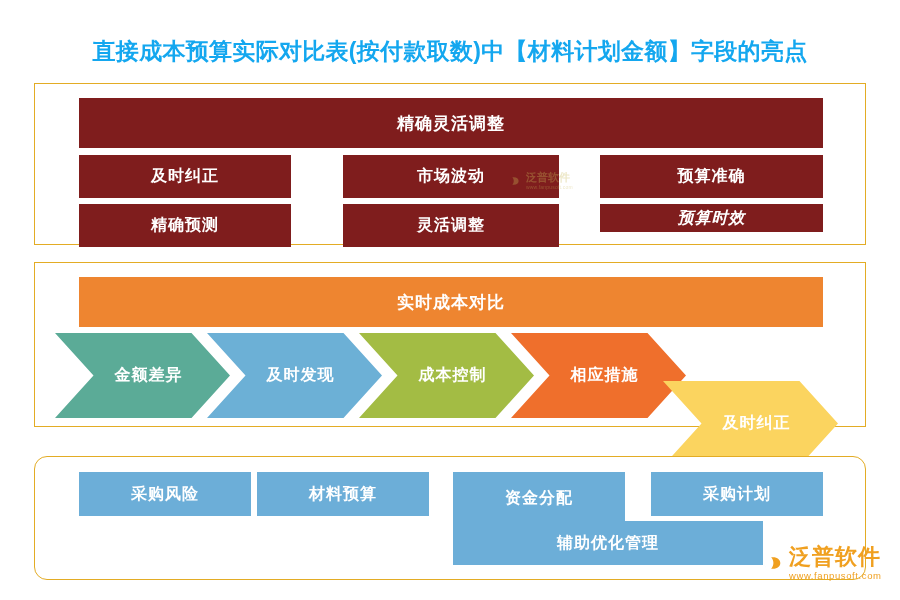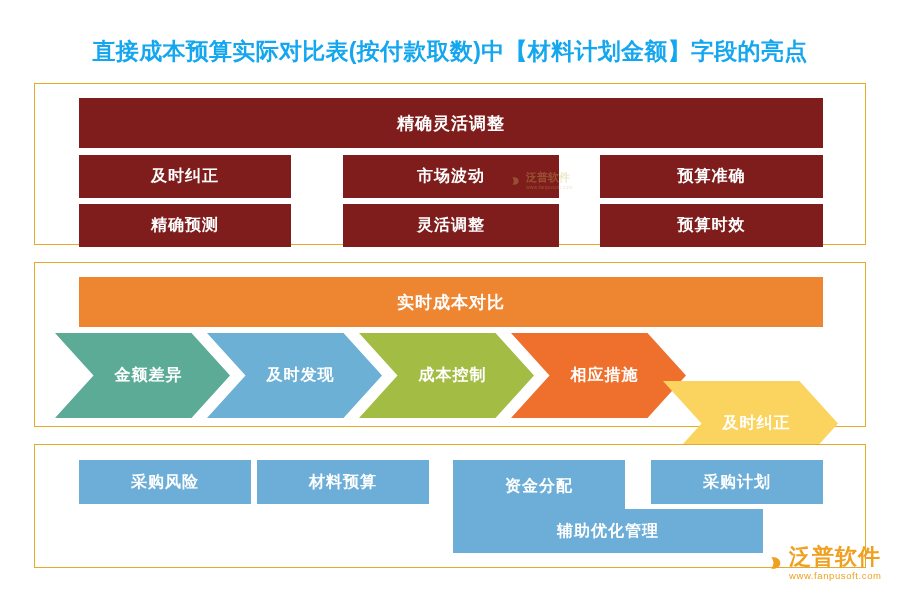--- a/index.html
+++ b/index.html
@@ -33,21 +33,21 @@
   .panel {
     position: absolute;
     left: 34px;
     width: 832px;
     border: 1.5px solid #e3ac24;
     background: #ffffff;
     box-sizing: border-box;
   }
   #panel-1 { top: 83px;  height: 162px; }
   #panel-2 { top: 262px; height: 165px; padding-left: 16px; }
-  #panel-3 { top: 444px; height: 124px; }
+  #panel-3 { top: 456px; height: 124px; border-radius: 13px; }
 
   
   .chip {
     position: absolute;
     display: flex;
     align-items: center;
     justify-content: center;
     color: #ffffff;
     font-weight: bold;
     font-size: 16px;
@@ -56,21 +56,21 @@
   }
 
   
   .green { background: #7f1d1d; }
   #s1-head { left: 44px; top: 14px; width: 744px; height: 50px; font-size: 17px; }
   #s1-b0 { left: 44px;  top: 71px;  width: 212px; height: 43px; }
   #s1-b1 { left: 308px; top: 71px;  width: 216px; height: 43px; }
   #s1-b2 { left: 565px; top: 71px;  width: 223px; height: 43px; }
   #s1-b3 { left: 44px;  top: 120px; width: 212px; height: 43px; }
   #s1-b4 { left: 308px; top: 120px; width: 216px; height: 43px; }
-  #s1-b5 { left: 565px; top: 120px; width: 223px; height: 43px; }
+  #s1-b5 { left: 565px; top: 120px; width: 223px; height: 28px; font-style: italic; }
 
   
   .orange { background: #ee8530; }
   #s2-head { left: 44px; top: 14px; width: 744px; height: 50px; font-size: 17px; }
 
   
   .arrow-row {
     position: absolute;
     left: 20px;
     top: 70px;

